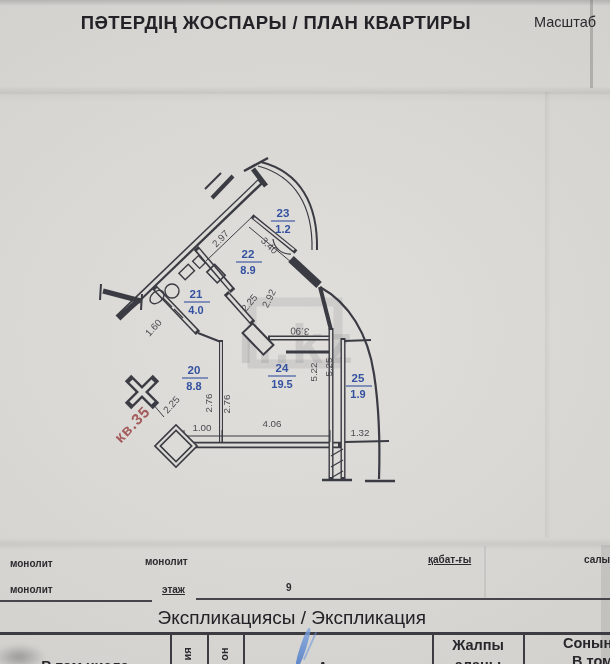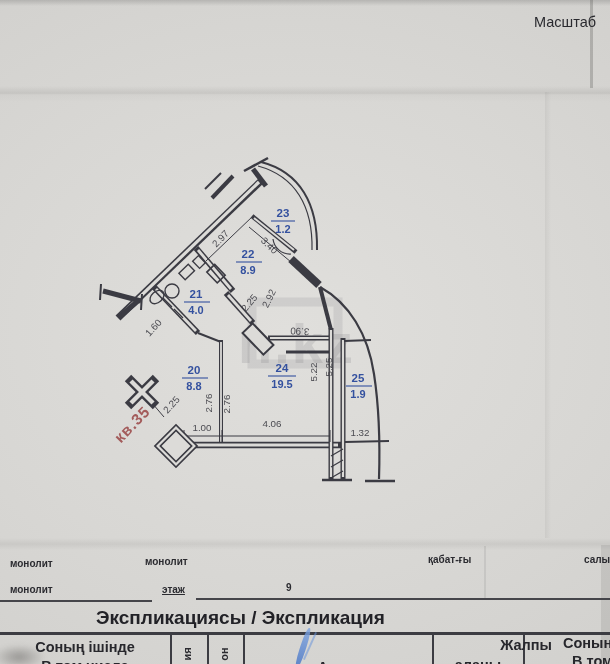--- a/index.html
+++ b/index.html
@@ -18,21 +18,21 @@
   .title{left:0;top:12px;width:552px;text-align:center;font-size:18.5px;font-weight:700;letter-spacing:.4px;color:#222227;}
   .scale{left:534px;top:14px;font-size:14.5px;color:#2a2a2f;}
   svg text{font-family:"Liberation Sans",sans-serif;}
   .room-num{font-size:11.5px;font-weight:700;fill:#34519f;text-anchor:middle;}
   .room-area{font-size:11px;font-weight:700;fill:#34519f;text-anchor:middle;}
   .dim{font-size:9.8px;fill:#3e3e45;opacity:.92;text-anchor:middle;}
   .stamp{font-size:15.5px;font-weight:700;fill:#9a4646;letter-spacing:1px;text-anchor:middle;opacity:.85;}
   .wm{font-size:56px;font-weight:700;fill:rgba(105,105,110,.17);text-anchor:start;letter-spacing:2px;}
   .info{font-size:10px;font-weight:600;color:#2b2b30;white-space:nowrap;}
   .rule{background:#45454a;height:2px;}
-  .expl-title{left:96px;top:607px;width:330px;text-align:left;font-size:19px;font-weight:700;color:#222227;white-space:nowrap;}
+  .expl-title{left:96px;top:607px;width:330px;text-align:right;font-size:19px;font-weight:400;color:#222227;white-space:nowrap;}
   .tborder-top{left:0;top:632px;width:610px;height:2.5px;background:#3c3c42;}
   .vline{top:634px;width:2px;height:30px;background:#3c3c42;}
   .th{font-size:14.5px;font-weight:700;color:#27272c;white-space:nowrap;}
   .vtext{font-size:11px;font-weight:600;color:#2b2b30;transform:rotate(-90deg);transform-origin:center;}
   .pen1{left:300px;top:627px;width:6px;height:42px;background:linear-gradient(180deg,#7da4e2,#3f6fc4);opacity:.8;transform:rotate(18deg);border-radius:45%;}
   .pen2{left:309px;top:631px;width:2px;height:30px;background:#6b95da;opacity:.55;transform:rotate(24deg);}
 </style>
 </head>
 <body>
 
@@ -40,20 +40,21 @@
 
   <div class="abs crease-top"></div>
   <div class="abs crease-h1"></div>
   <div class="abs crease-v1"></div>
   <div class="abs crease-h2"></div>
   <div class="abs crease-v2"></div>
   <div class="abs crease-v3"></div>
   <div class="abs edge-r"></div>
   <div class="abs blotch"></div>
 
+  <div class="abs title">ПӘТЕРДІҢ ЖОСПАРЫ / ПЛАН КВАРТИРЫ</div>
   <div class="abs scale">Масштаб</div>
 
   <svg class="abs" style="left:0;top:0;" width="610" height="664" viewBox="0 0 610 664">
     <g stroke-linecap="butt" fill="none">
 
       <rect x="252" y="302" width="86" height="62" stroke="rgba(105,105,110,.14)" stroke-width="9"></rect>
       <text class="wm" x="238" y="363">n.kz</text>
 
       <path d="M118,318 L262,180" stroke="#3b3b43" stroke-width="7"></path>
       <path d="M121,315 L259,182" stroke="#dcdbd8" stroke-width="3.2"></path>
@@ -168,43 +169,42 @@
         <text class="dim" x="317" y="372" transform="rotate(-90 317 372)">5.22</text>
         <text class="dim" x="332" y="367" transform="rotate(-90 332 367)">5.25</text>
       </g>
 
       <text class="stamp" x="136" y="428" transform="rotate(-46 136 428)">кв.35</text>
     </g>
   </svg>
 
   <div class="abs info" style="left:10px;top:558px;">монолит</div>
   <div class="abs info" style="left:145px;top:556px;">монолит</div>
-  <div class="abs info" style="left:428px;top:554px;">қабат-ғы</div>
+  <div class="abs info" style="left:428px;top:554px;text-decoration:underline;">қабат-ғы</div>
   <div class="abs info" style="left:584px;top:554px;">салы</div>
 
   <div class="abs info" style="left:10px;top:584px;">монолит</div>
   <div class="abs info" style="left:162px;top:584px;text-decoration:underline;">этаж</div>
   <div class="abs info" style="left:286px;top:582px;font-weight:700;">9</div>
 
   <div class="abs rule" style="left:0;top:600px;width:152px;"></div>
   <div class="abs rule" style="left:196px;top:598px;width:414px;"></div>
 
   <div class="abs expl-title">Экспликациясы / Экспликация</div>
   <div class="abs tborder-top"></div>
   <div class="abs vline" style="left:170px;"></div>
   <div class="abs vline" style="left:207px;"></div>
   <div class="abs vline" style="left:243px;"></div>
   <div class="abs vline" style="left:432px;"></div>
   <div class="abs vline" style="left:523px;"></div>
 
-  <div class="abs th" style="left:20px;top:639px;width:130px;text-align:center;">Соның ішінде</div>
   <div class="abs th" style="left:20px;top:658px;width:130px;text-align:center;">В том числе</div>
   <div class="abs vtext" style="left:180px;top:648px;">ия</div>
   <div class="abs vtext" style="left:217px;top:648px;">он</div>
   <div class="abs th" style="left:290px;top:659px;width:100px;text-align:center;font-size:14px;">Атауы</div>
-  <div class="abs th" style="left:434px;top:637px;width:88px;text-align:center;margin-left:48px;">Жалпы</div>
+  <div class="abs th" style="left:434px;top:637px;width:88px;text-align:center;">Жалпы</div>
   <div class="abs th" style="left:434px;top:657px;width:88px;text-align:center;">алаңы</div>
   <div class="abs th" style="left:563px;top:635px;">Соның</div>
   <div class="abs th" style="left:572px;top:653px;">В том</div>
 
   <div class="abs pen1"></div>
   <div class="abs pen2"></div>
 </div>
 
 </body></html>

